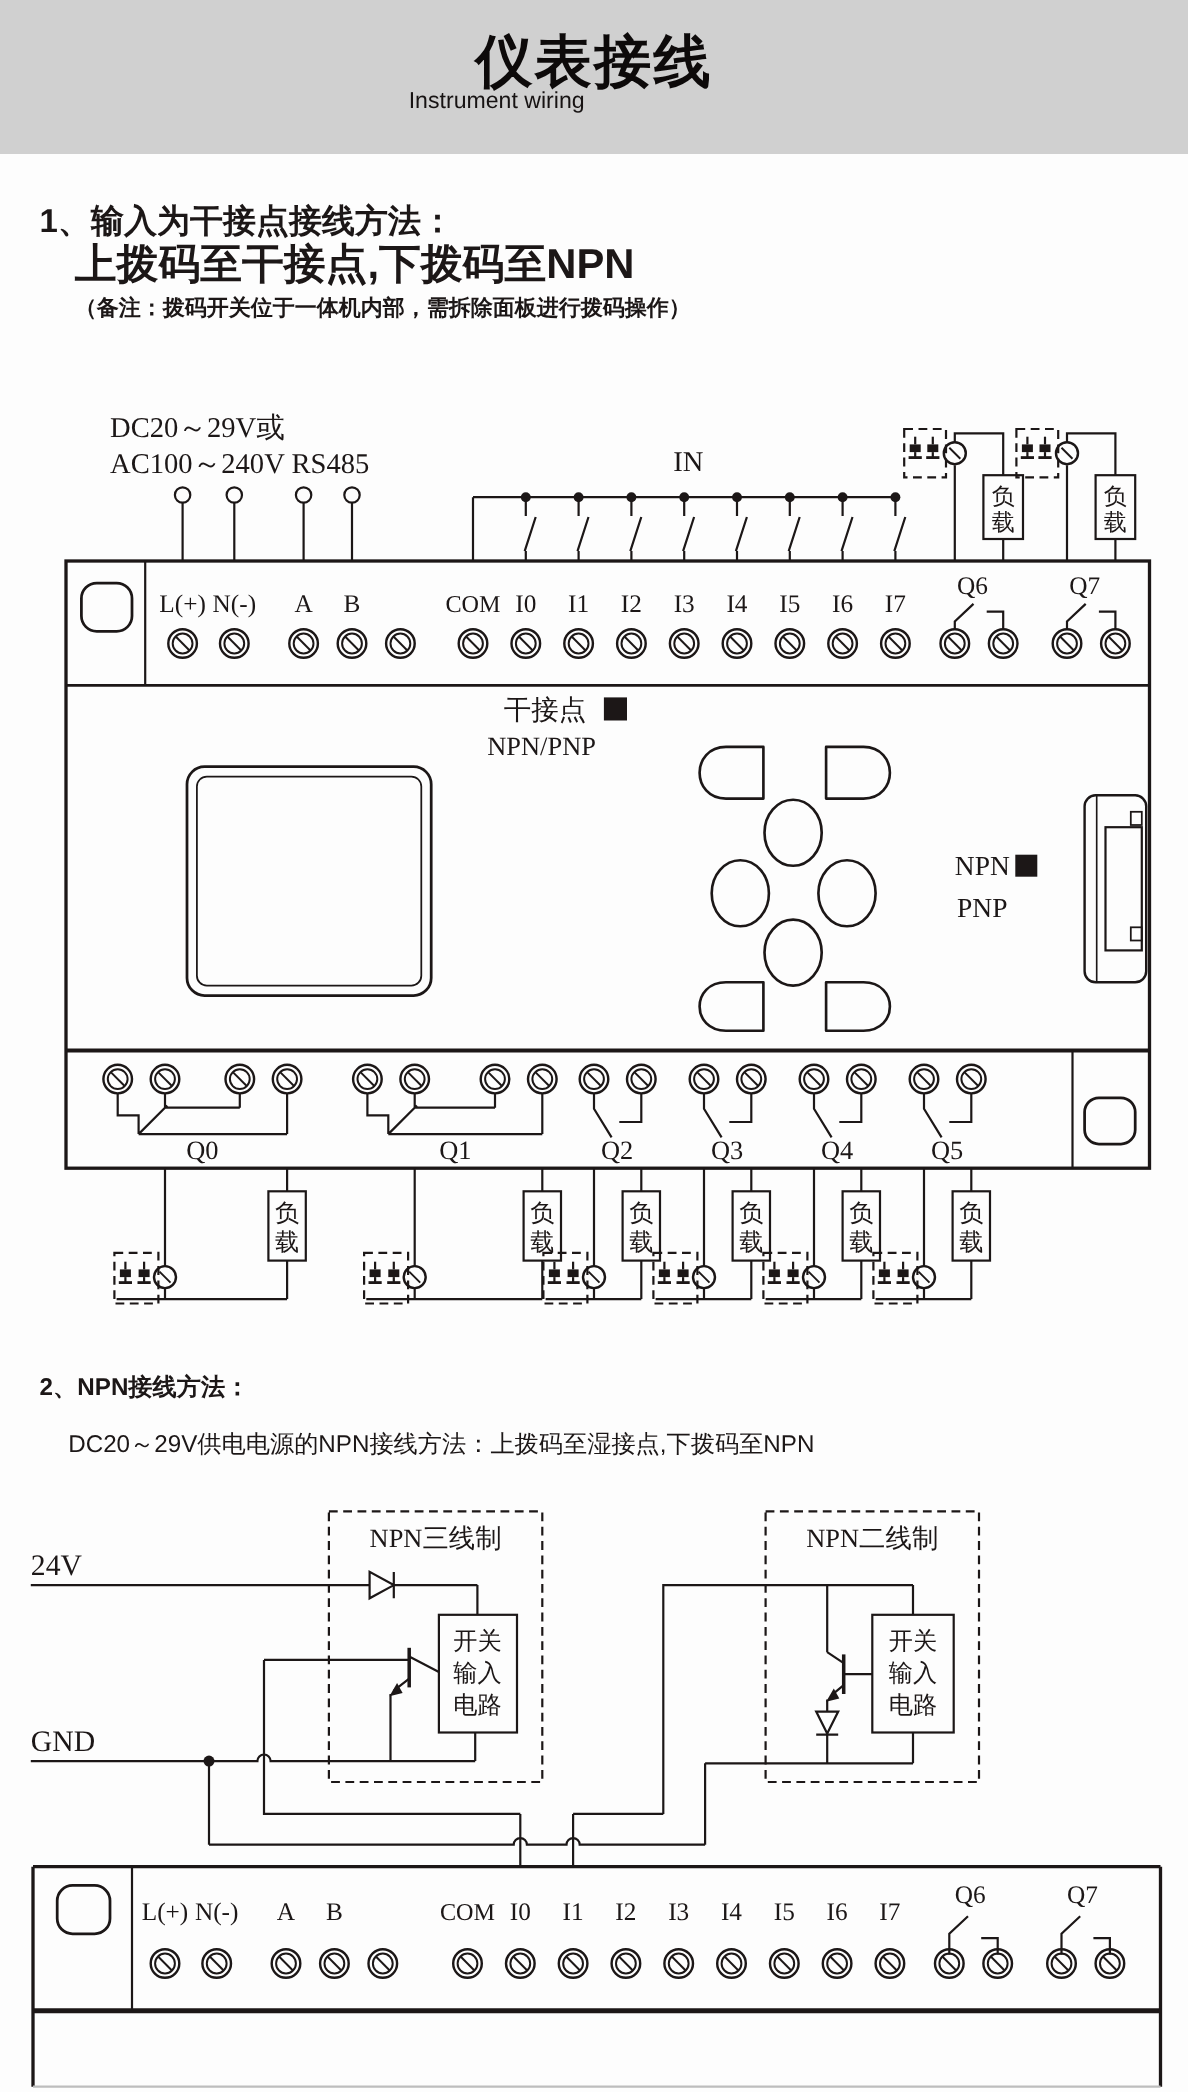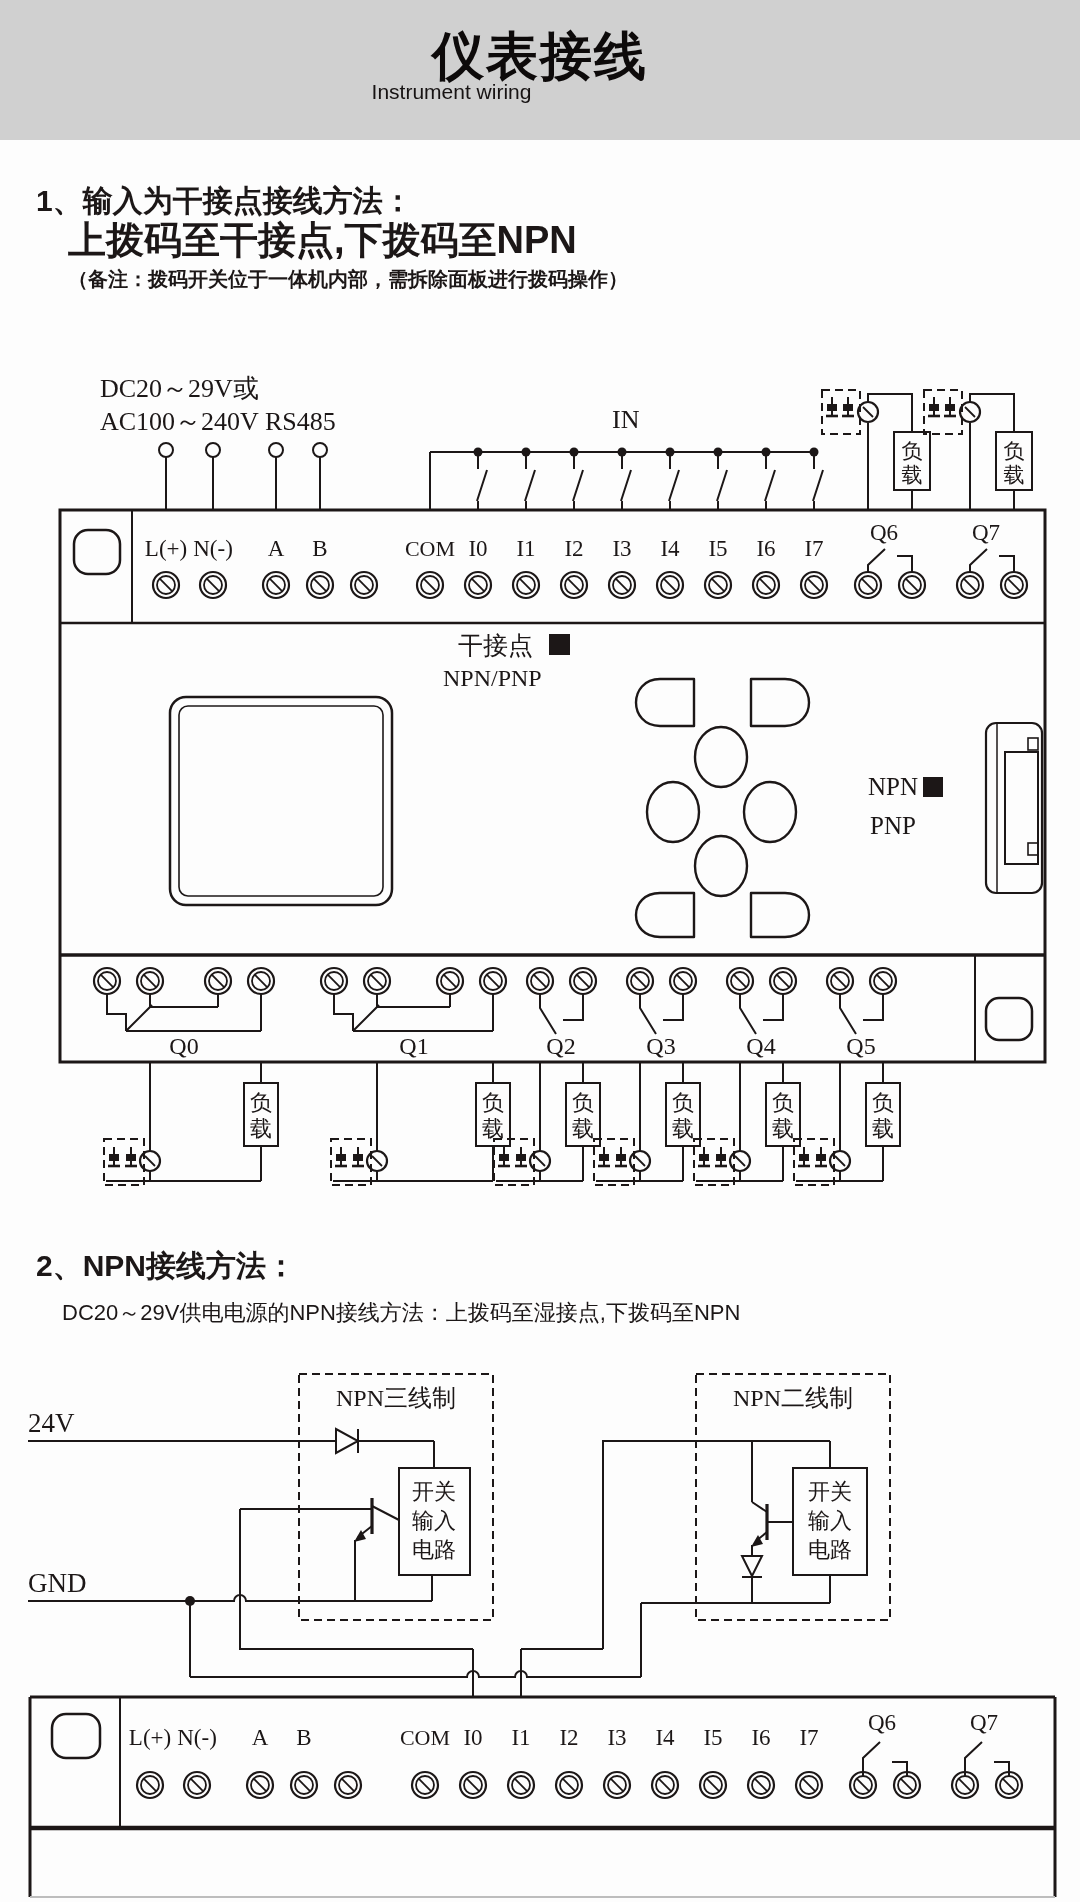--- a/index.html
+++ b/index.html
@@ -6,21 +6,21 @@
   .page{position:relative;width:1080px;height:1902px;background:#fdfdfd;overflow:hidden;
         font-family:"Liberation Sans",sans-serif;color:#1c1717;}
   .band{position:absolute;left:0;top:0;width:1080px;height:140px;background:#d0d0d0;}
   .title-zh{position:absolute;left:0;top:22px;width:1080px;text-align:center;
             font-size:52px;font-weight:700;letter-spacing:2px;color:#0d0a0a;}
   .title-en{position:absolute;left:0;top:80px;width:903px;text-align:center;
             font-size:21px;font-weight:400;color:#171313;}
   .h1{position:absolute;left:36px;top:153px;font-size:30px;font-weight:700;margin-top:28px;}
   .h2{position:absolute;left:68px;top:215px;font-size:38px;font-weight:700;}
   .h3{position:absolute;left:68px;top:266px;font-size:20px;font-weight:700;}
-  .h4{position:absolute;left:36px;top:1246px;font-size:30px;font-weight:700;}
+  .h4{position:absolute;left:36px;top:1246px;font-size:22px;font-weight:700;}
   .h5{position:absolute;left:62px;top:1298px;font-size:22px;font-weight:400;}
   svg{position:absolute;left:0;top:0;}
   svg text{font-family:"Liberation Serif",serif;fill:#1c1717;}
   .mid{text-anchor:middle;}
   .f21{font-size:21px;} .f22{font-size:22px;} .f23{font-size:23px;}
   .f24{font-size:24px;} .f25{font-size:25px;} .f26{font-size:26px;} .f27{font-size:27px;}
   .ln{stroke:#1c1717;stroke-width:2;fill:none;}
   .ln25{stroke:#1c1717;stroke-width:2.5;fill:none;}
   .ln3{stroke:#1c1717;stroke-width:3;fill:none;}
   .ln45{stroke:#1c1717;stroke-width:4.5;fill:none;}

